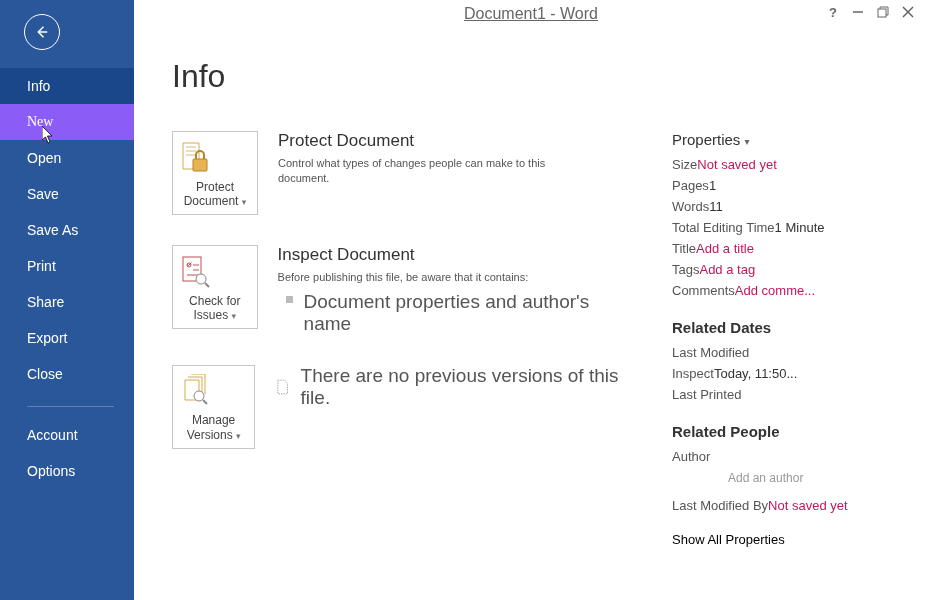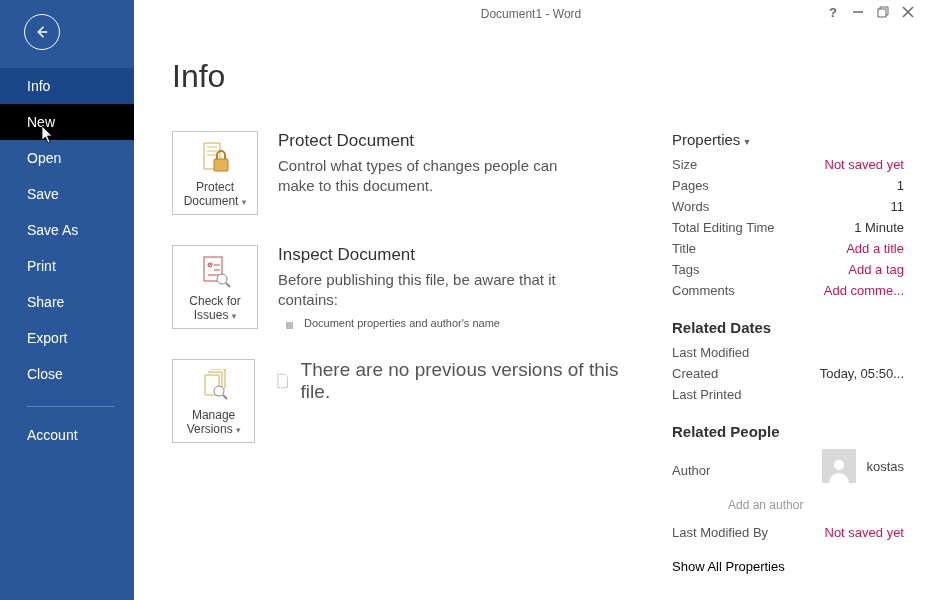--- a/index.html
+++ b/index.html
@@ -4,47 +4,47 @@
 <style>
   * { box-sizing: border-box; margin: 0; padding: 0; }
   body { font-family: "Segoe UI", Arial, sans-serif; font-size: 13px; color: #444; background: #fff; width: 928px; height: 600px; overflow: hidden; }
   .window { display: flex; width: 100%; height: 100%; }
   .sidebar { width: 134px; background: #2a579a; color: #fff; display: flex; flex-direction: column; }
   .back-btn { width: 36px; height: 36px; border: 1.5px solid #fff; border-radius: 50%; margin: 14px 0 10px 24px; display: flex; align-items: center; justify-content: center; cursor: pointer; }
   .back-btn svg { width: 18px; height: 18px; }
   .nav { margin-top: 8px; }
   .nav-item { padding: 10px 0 10px 27px; font-size: 14px; cursor: pointer; }
   .nav-item.selected { background: #19478a; }
-  .nav-item.hover { background: #000000; position: relative; }
+  .nav-item.hover { background: #8b5cf6; position: relative; font-family: Liberation Serif, serif; }
   .cursor { position: absolute; left: 42px; top: 22px; pointer-events: none; }
   .nav-divider { height: 1px; background: rgba(255,255,255,0.25); margin: 14px 20px 10px 27px; }
   .content { flex: 1; position: relative; padding: 0 24px 0 38px; overflow: hidden; }
   .titlebar { position: absolute; top: 0; left: 0; right: 0; height: 28px; display: flex; align-items: center; justify-content: center; }
-  .titlebar-title { font-size: 12px; color: #666; }
+  .titlebar-title { font-size: 16px; color: #666; text-decoration: underline; }
   .titlebar-btns { position: absolute; right: 8px; top: 2px; display: flex; gap: 1px; }
   .titlebar-btn { width: 24px; height: 20px; display: flex; align-items: center; justify-content: center; cursor: pointer; color: #666; }
   .page-title { font-size: 32px; font-weight: 300; color: #333; margin-top: 58px; margin-bottom: 36px; }
   .main-row { display: flex; gap: 32px; }
   .sections { flex: 1; }
   .section { display: flex; gap: 20px; margin-bottom: 30px; align-items: flex-start; }
-  .tile { width: 86px; height: 84px; border: 1px solid #c6c6c6; display: flex; flex-direction: column; align-items: center; justify-content: center; padding: 6px 4px 4px; cursor: pointer; background: #fff; }
+  .tile { width: 86px; height: 84px; border: 1px solid #c6c6c6; display: flex; flex-direction: column; align-items: flex-start; justify-content: center; padding: 6px 4px 4px; cursor: pointer; background: #fff; }
   .tile-icon { height: 36px; display: flex; align-items: center; justify-content: center; margin-bottom: 4px; }
   .tile-label { font-size: 12px; color: #444; text-align: center; line-height: 1.2; }
   .tile-label .chev { font-size: 9px; color: #777; }
   .sec-body h3 { font-size: 17px; font-weight: 400; color: #333; margin-bottom: 5px; }
-  .sec-body p { font-size: 15px; color: #555; max-width: 320px; line-height: 1.35; }
+  .sec-body p { font-size: 11px; color: #555; max-width: 320px; line-height: 1.35; }
   .sec-body ul { list-style: none; margin-top: 6px; }
-  .sec-body li { font-size: 11px; color: #555; padding-left: 26px; position: relative; }
+  .sec-body li { font-size: 19px; color: #555; padding-left: 26px; position: relative; }
   .sec-body li::before { content: ""; position: absolute; left: 8px; top: 5px; width: 7px; height: 7px; background: #bbb; }
   .noversions { display: flex; gap: 10px; align-items: center; font-size: 19px; color: #555; }
   .noversions-icon { width: 16px; height: 16px; }
   .props { width: 232px; font-size: 13px; }
   .props-header { font-size: 15px; color: #333; margin-bottom: 6px; cursor: pointer; }
   .props-header .chev { font-size: 10px; color: #666; }
-  .prop-row { display: flex; justify-content: space-between; padding: 3px 0; }
+  .prop-row { display: flex; padding: 3px 0; }
   .prop-label { color: #555; }
   .prop-val { color: #333; }
   .prop-val.placeholder { color: #be185d; cursor: text; }
   .props-sec { font-size: 15px; color: #333; margin: 18px 0 6px; font-weight: bold; }
   .avatar { width: 34px; height: 34px; background: #d9d9d9; display: inline-flex; align-items: flex-end; justify-content: center; margin-right: 4px; vertical-align: middle; }
   .author-row { display: flex; align-items: center; gap: 6px; margin-bottom: 8px; }
   .add-author { color: #999; font-size: 12px; margin-left: 56px; margin-top: 4px; cursor: text; }
   .showall { color: #000000; margin-top: 16px; cursor: pointer; }
 </style>
 </head>
@@ -68,20 +68,21 @@
       </div>
       <div class="nav-item">Open</div>
       <div class="nav-item">Save</div>
       <div class="nav-item">Save As</div>
       <div class="nav-item">Print</div>
       <div class="nav-item">Share</div>
       <div class="nav-item">Export</div>
       <div class="nav-item">Close</div>
       <div class="nav-divider"></div>
       <div class="nav-item">Account</div>
+      <div class="nav-item">Options</div>
     </div>
   </div>
 
   <div class="content">
     <div class="titlebar">
       <span class="titlebar-title">Document1 - Word</span>
       <div class="titlebar-btns">
         <div class="titlebar-btn">
             <span style="font-weight:bold">?</span>
           </div>
@@ -207,40 +208,31 @@
             <span class="prop-label">Comments</span>
             <span class="prop-val placeholder">Add comme...</span>
           </div>
 
         <div class="props-sec">Related Dates</div>
         <div class="prop-row">
             <span class="prop-label">Last Modified</span>
             <span class="prop-val"></span>
           </div>
         <div class="prop-row">
-            <span class="prop-label">Created</span>
-            <span class="prop-val">Today, 05:50...</span>
+            <span class="prop-label">Inspect</span>
+            <span class="prop-val">Today, 11:50...</span>
           </div>
         <div class="prop-row">
             <span class="prop-label">Last Printed</span>
             <span class="prop-val"></span>
           </div>
 
         <div class="props-sec">Related People</div>
         <div class="prop-row" style="align-items:center">
           <span class="prop-label">Author</span>
-          <span class="author-row">
-            <span class="avatar">
-                <svg width="28" height="28" viewBox="0 0 28 28">
-                  <circle cx="14" cy="10" r="5" fill="#fff"></circle>
-                  <path d="M4 28 a10 10 0 0 1 20 0" fill="#fff"></path>
-                </svg>
-              </span>
-            <span>kostas</span>
-          </span>
         </div>
         <div class="add-author">Add an author</div>
         <div class="prop-row" style="margin-top:10px">
             <span class="prop-label">Last Modified By</span>
             <span class="prop-val placeholder">Not saved yet</span>
           </div>
 
         <div class="showall">Show All Properties</div>
       </div>
     </div>

